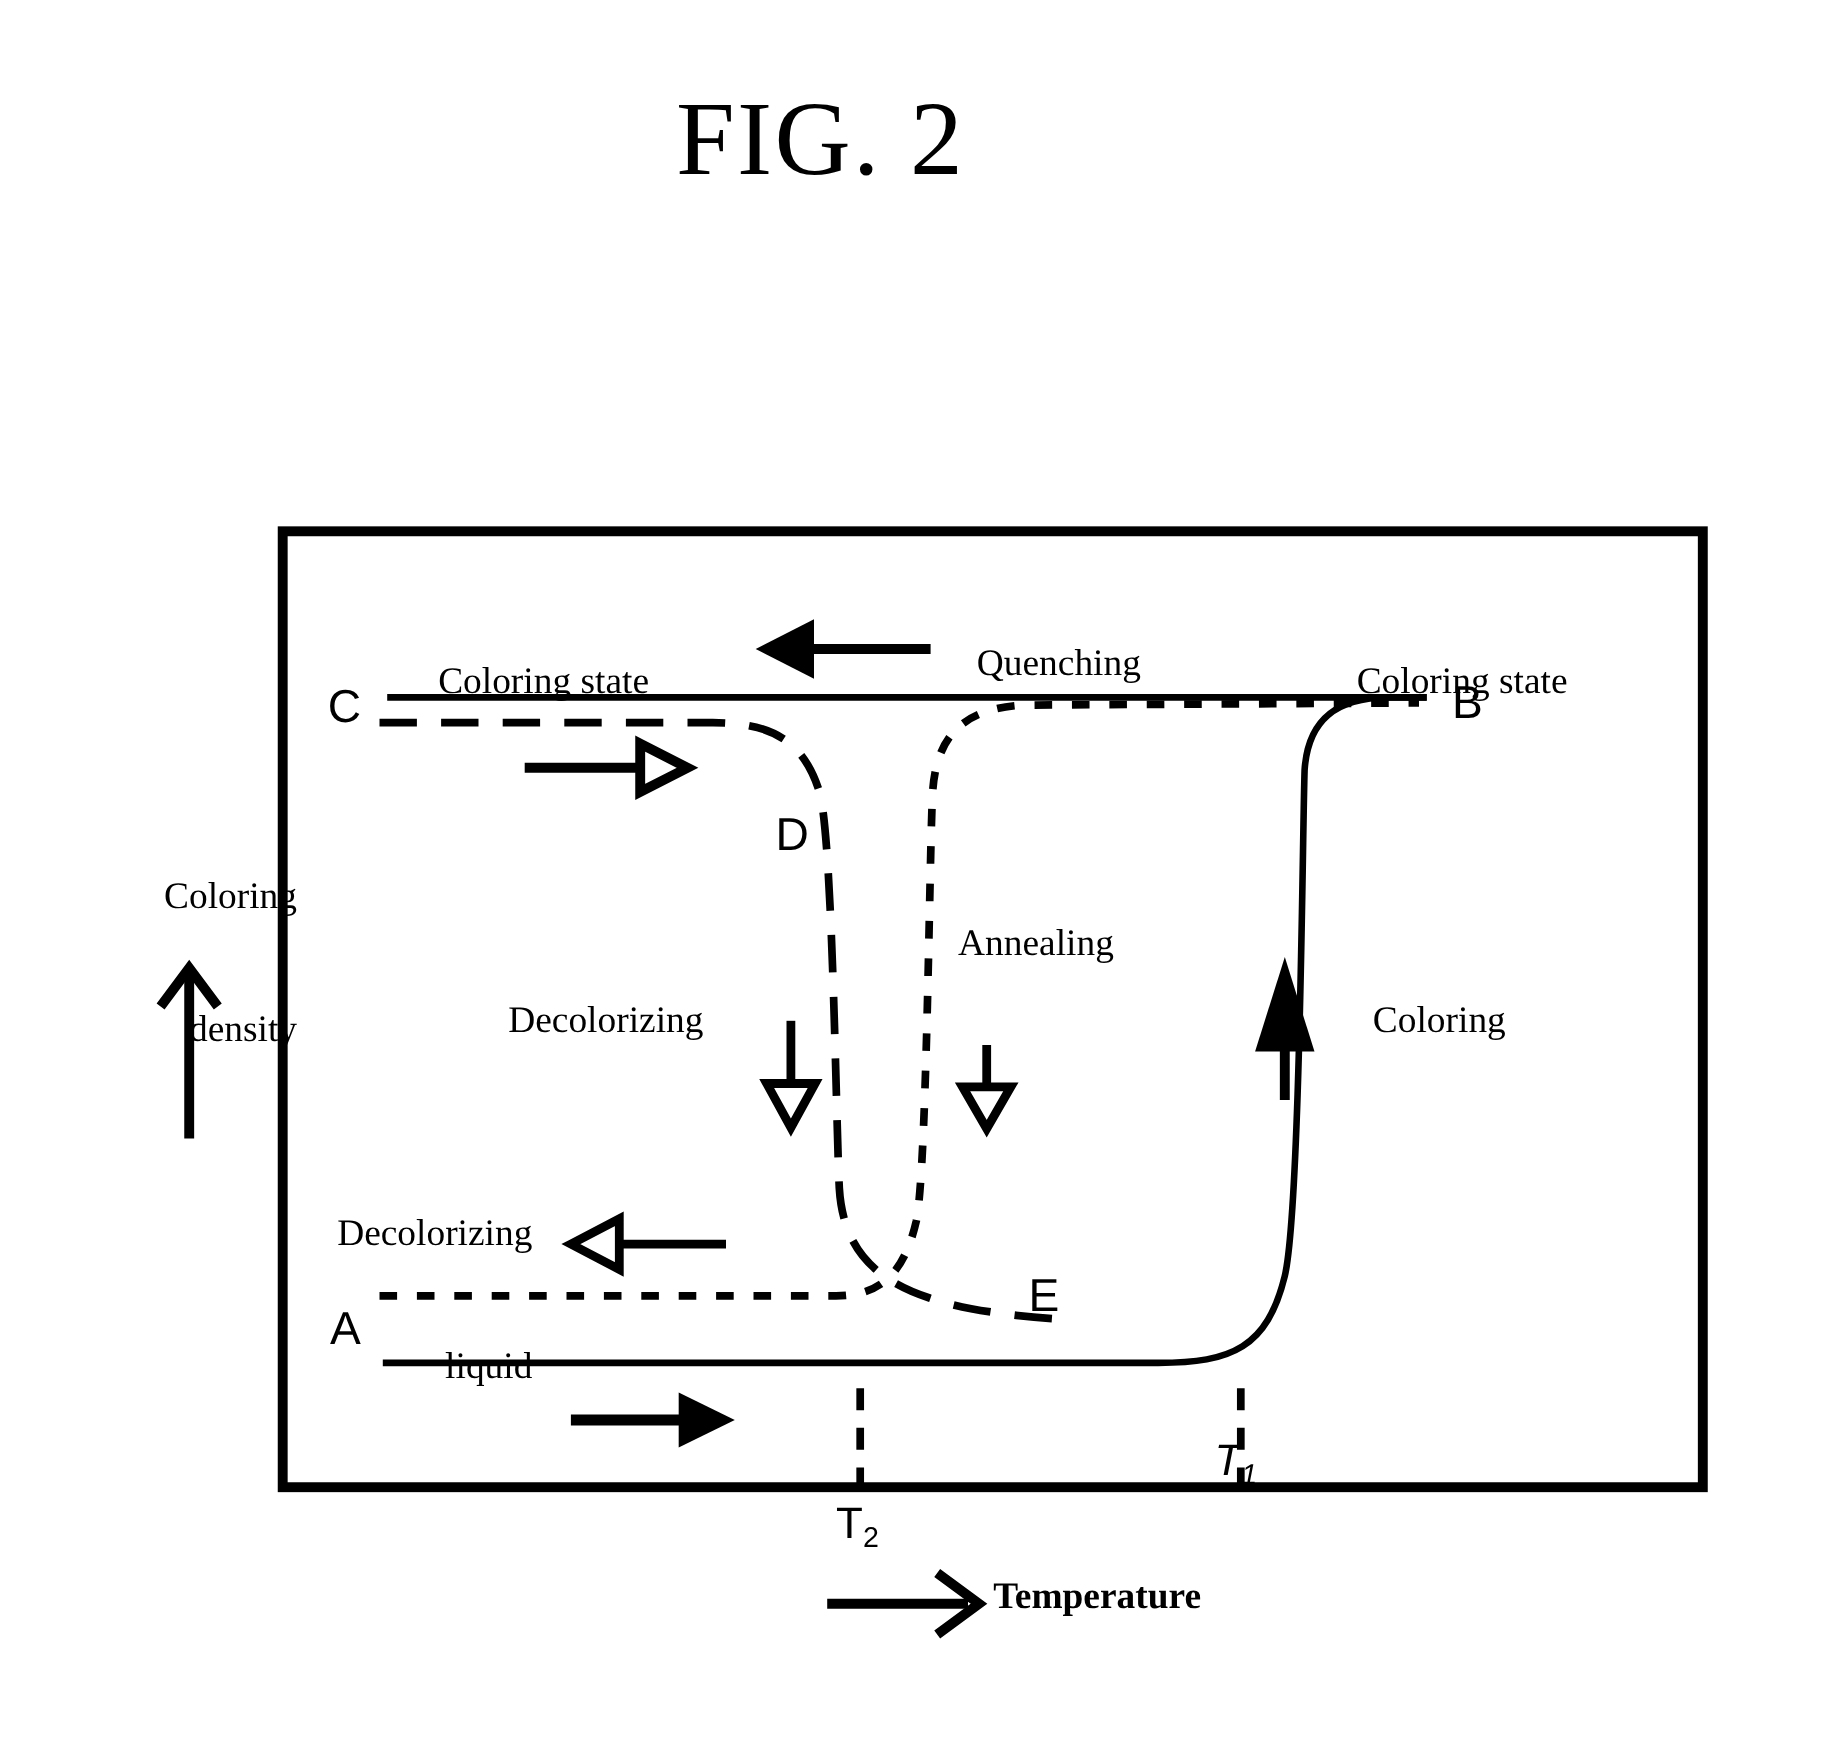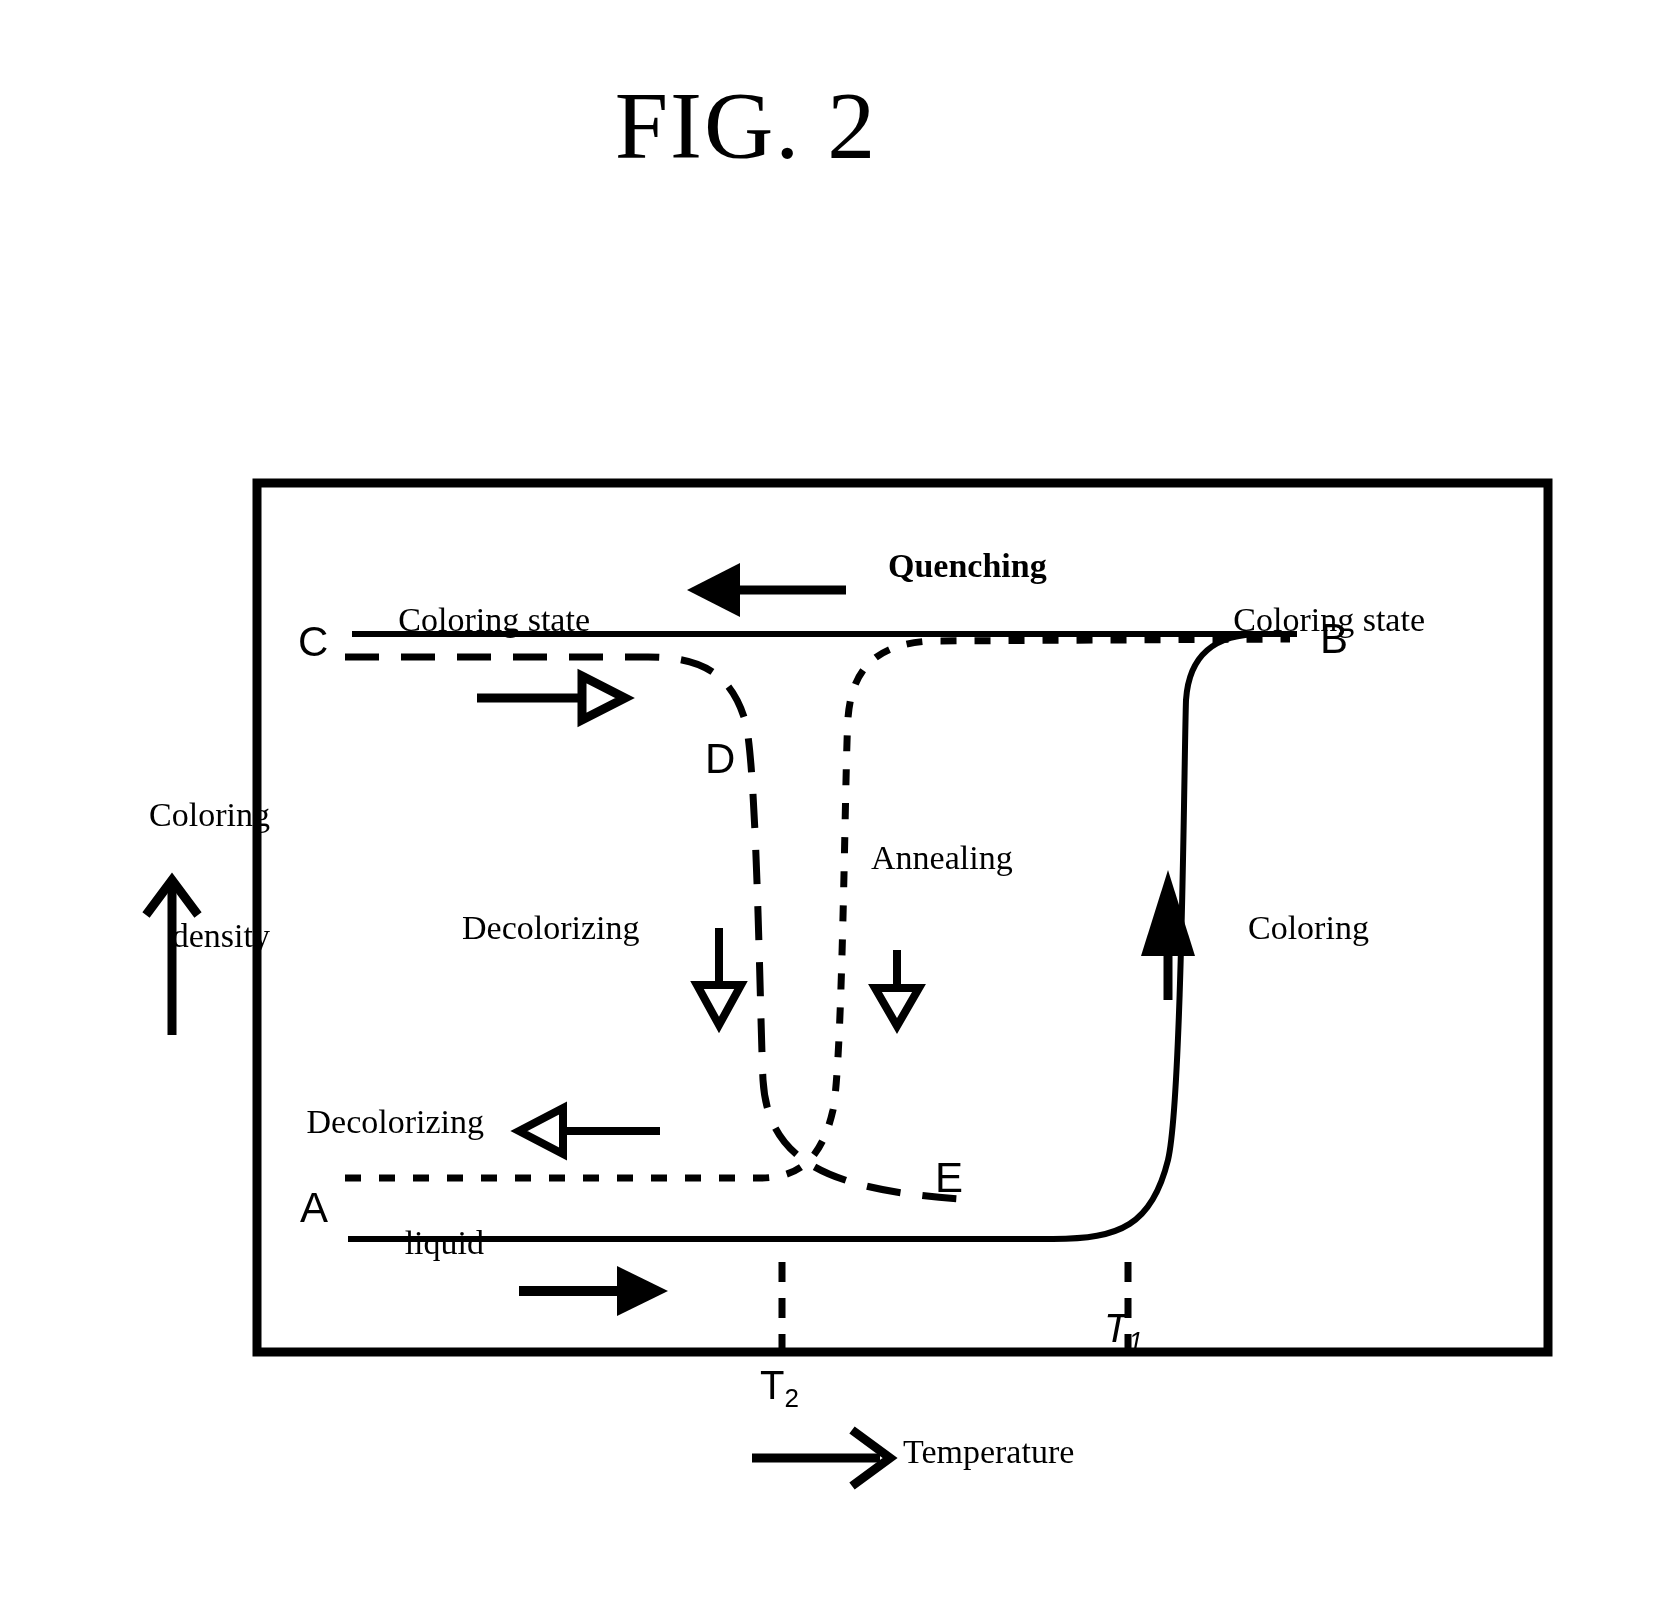--- a/index.html
+++ b/index.html
@@ -137,21 +137,21 @@
 </div>
 
 <div class="label center" style="left:300px; top:520px; width:290px;">
   <div>Coloring state</div>
 </div>
 
 <div class="label center" style="left:1135px; top:520px; width:290px;">
   <div>Coloring state</div>
 </div>
 
-<div class="label" style="left:888px; top:546px;font-weight:bold;">Quenching</div>
+<div class="label" style="left:888px; top:584px;">Quenching</div>
 
 <div class="label" style="left:871px; top:838px;">Annealing</div>
 
 <div class="label" style="left:462px; top:908px;">Decolorizing</div>
 
 <div class="label" style="left:1248px; top:908px;">Coloring</div>
 
 <div class="label center" style="left:262px; top:1022px; width:222px;">
   <div>Decolorizing</div>
   <div>liquid</div>
@@ -163,13 +163,13 @@
 <div class="point-label" style="left:935px; top:1157px;">E</div>
 <div class="point-label" style="left:300px; top:1187px;">A</div>
 
 <div class="axis-tick-label" style="left:760px; top:1365px;">
   <span>T</span><sub>2</sub>
 </div>
 <div class="axis-tick-label" style="left:1104px; top:1308px;font-style:italic;">
   <span>T</span><sub>1</sub>
 </div>
 
-<div class="label" style="left:903px; top:1432px; font-weight:400;">Temperature</div>
+<div class="label" style="left:903px; top:1432px; font-weight:700;">Temperature</div>
 
 </body></html>

